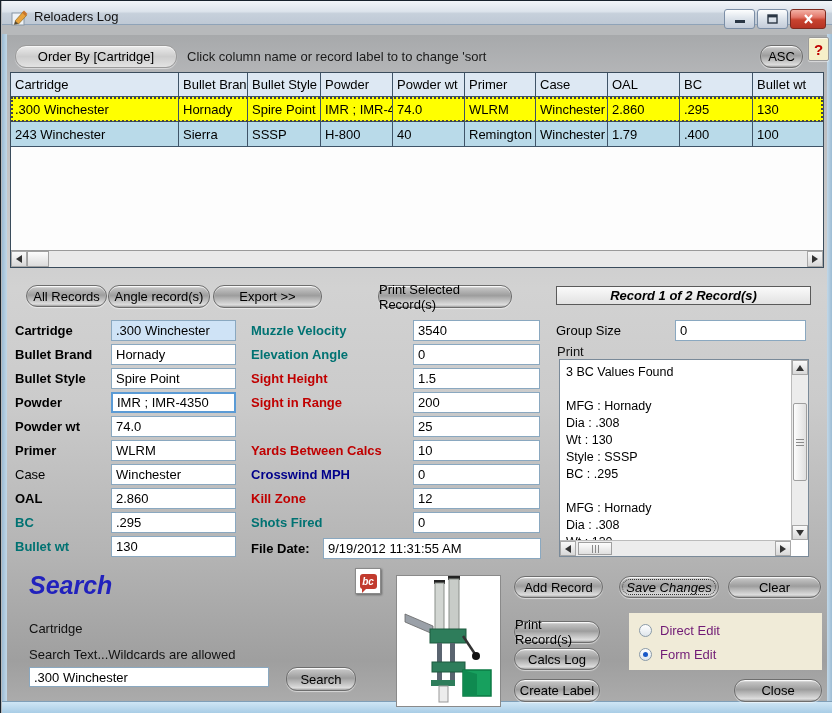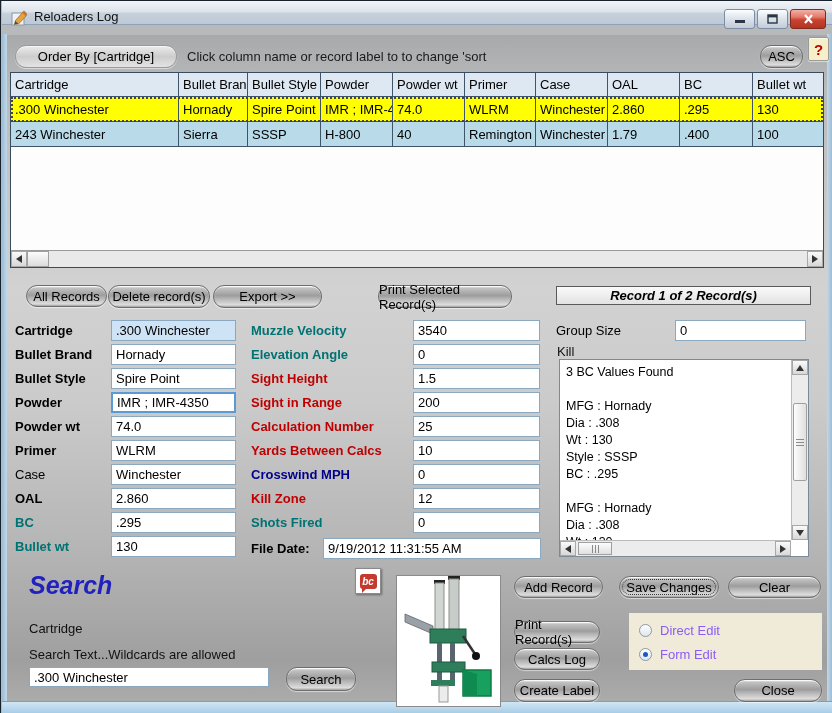--- a/index.html
+++ b/index.html
@@ -105,24 +105,24 @@
   
   .bcbtn{position:absolute;left:354px;top:567px;width:26px;height:26px;background:#fff;border:1px solid #8a8a8a;
     box-shadow:1px 1px 2px rgba(0,0,0,.4);display:flex;align-items:center;justify-content:center;}
   .bcbadge{position:relative;width:17px;height:15px;background:#c23b2e;border-radius:3px;color:#fff;
     font-size:10px;font-weight:bold;font-style:italic;display:flex;align-items:center;justify-content:center;}
   .bcbadge::after{content:"";position:absolute;left:2px;bottom:-4px;border-style:solid;border-width:5px 5px 0 0;border-color:#c23b2e transparent transparent transparent;}
   
   .press{position:absolute;left:395px;top:574px;width:105px;height:132px;background:#fff;border:1px solid #8a8a8a;}
   
   .radio-panel{position:absolute;left:628px;top:612px;width:193px;height:57px;background:#f0ebd8;}
-  .radio-row{position:absolute;left:10px;display:flex;align-items:center;font-size:13px;color:#8b5cf6;}
+  .radio-row{position:absolute;left:10px;display:flex;align-items:center;font-size:13px;color:#701a75;}
   .radio{width:13px;height:13px;border-radius:50%;border:1px solid #8a9aa8;background:linear-gradient(180deg,#fff,#dfe6ec);margin-right:8px;position:relative;}
   .radio.on::after{content:"";position:absolute;left:3px;top:3px;width:5px;height:5px;border-radius:50%;background:#1858c8;}
-  .focus-dotted{outline:1px dotted #333;outline-offset:-4px;}
+  .focus-dotted{outline:1px dotted #333;outline-offset:-4px;font-style:italic;}
   svg{display:block;}
 </style>
 </head>
 <body>
 
 <div class="window">
   <div class="body-bg"></div>
   <div class="edge-l"></div>
   <div class="edge-r"></div>
   <div class="edge-b"></div>
@@ -205,21 +205,21 @@
         </div>
       <div class="sthumb"></div>
       <div class="strack"></div>
       <div class="sbtn">
           <span class="tri tri-right"></span>
         </div>
     </div>
   </div>
 
   <div class="btn" style="left:25px;top:284px;width:81px;height:22px;">All Records</div>
-  <div class="btn" style="left:107px;top:284px;width:102px;height:23px;">Delete record(s)</div>
+  <div class="btn" style="left:107px;top:284px;width:102px;height:23px;">Angle record(s)</div>
   <div class="btn" style="left:212px;top:284px;width:109px;height:23px;">Export &gt;&gt;</div>
   <div class="btn" style="left:377px;top:284px;width:134px;height:23px;">Print Selected Record(s)</div>
   <div class="rec-counter">Record 1 of 2 Record(s)</div>
 
   <div class="frow L" style="top:319px">
       <span class="flabel">Cartridge</span>
       <input class="finput hl" value=".300 Winchester" style="">
     </div>
   <div class="frow L" style="top:343px">
       <span class="flabel">Bullet Brand</span>
@@ -268,21 +268,20 @@
     </div>
   <div class="frow M" style="top:367px">
       <span class="flabel red">Sight Height</span>
       <input class="finput" value="1.5" style="">
     </div>
   <div class="frow M" style="top:391px">
       <span class="flabel red">Sight in Range</span>
       <input class="finput" value="200" style="">
     </div>
   <div class="frow M" style="top:415px">
-      <span class="flabel red">Calculation Number</span>
       <input class="finput" value="25" style="">
     </div>
   <div class="frow M" style="top:439px">
       <span class="flabel red">Yards Between Calcs</span>
       <input class="finput" value="10" style="">
     </div>
   <div class="frow M" style="top:463px">
       <span class="flabel navy">Crosswind MPH</span>
       <input class="finput" value="0" style="">
     </div>
@@ -296,21 +295,21 @@
     </div>
   <div class="frow" style="left:250px;top:537px;width:290px;">
     <span class="flabel">File Date:</span>
     <input class="finput" style="left: 72px; width: 218px;" value="9/19/2012 11:31:55 AM">
   </div>
 
   <div class="frow" style="left:555px;top:319px;width:255px;">
     <span class="flabel n">Group Size</span>
     <input class="finput" style="left: 119px; width: 131px;" value="0">
   </div>
-  <div class="s-label" style="left:556px;top:343px;">Kill</div>
+  <div class="s-label" style="left:556px;top:343px;">Print</div>
   <div class="notes-box">
     <div class="notes-text">3 BC Values Found
 
 MFG : Hornady
 Dia : .308
 Wt : 130
 Style : SSSP
 BC : .295
 
 MFG : Hornady

